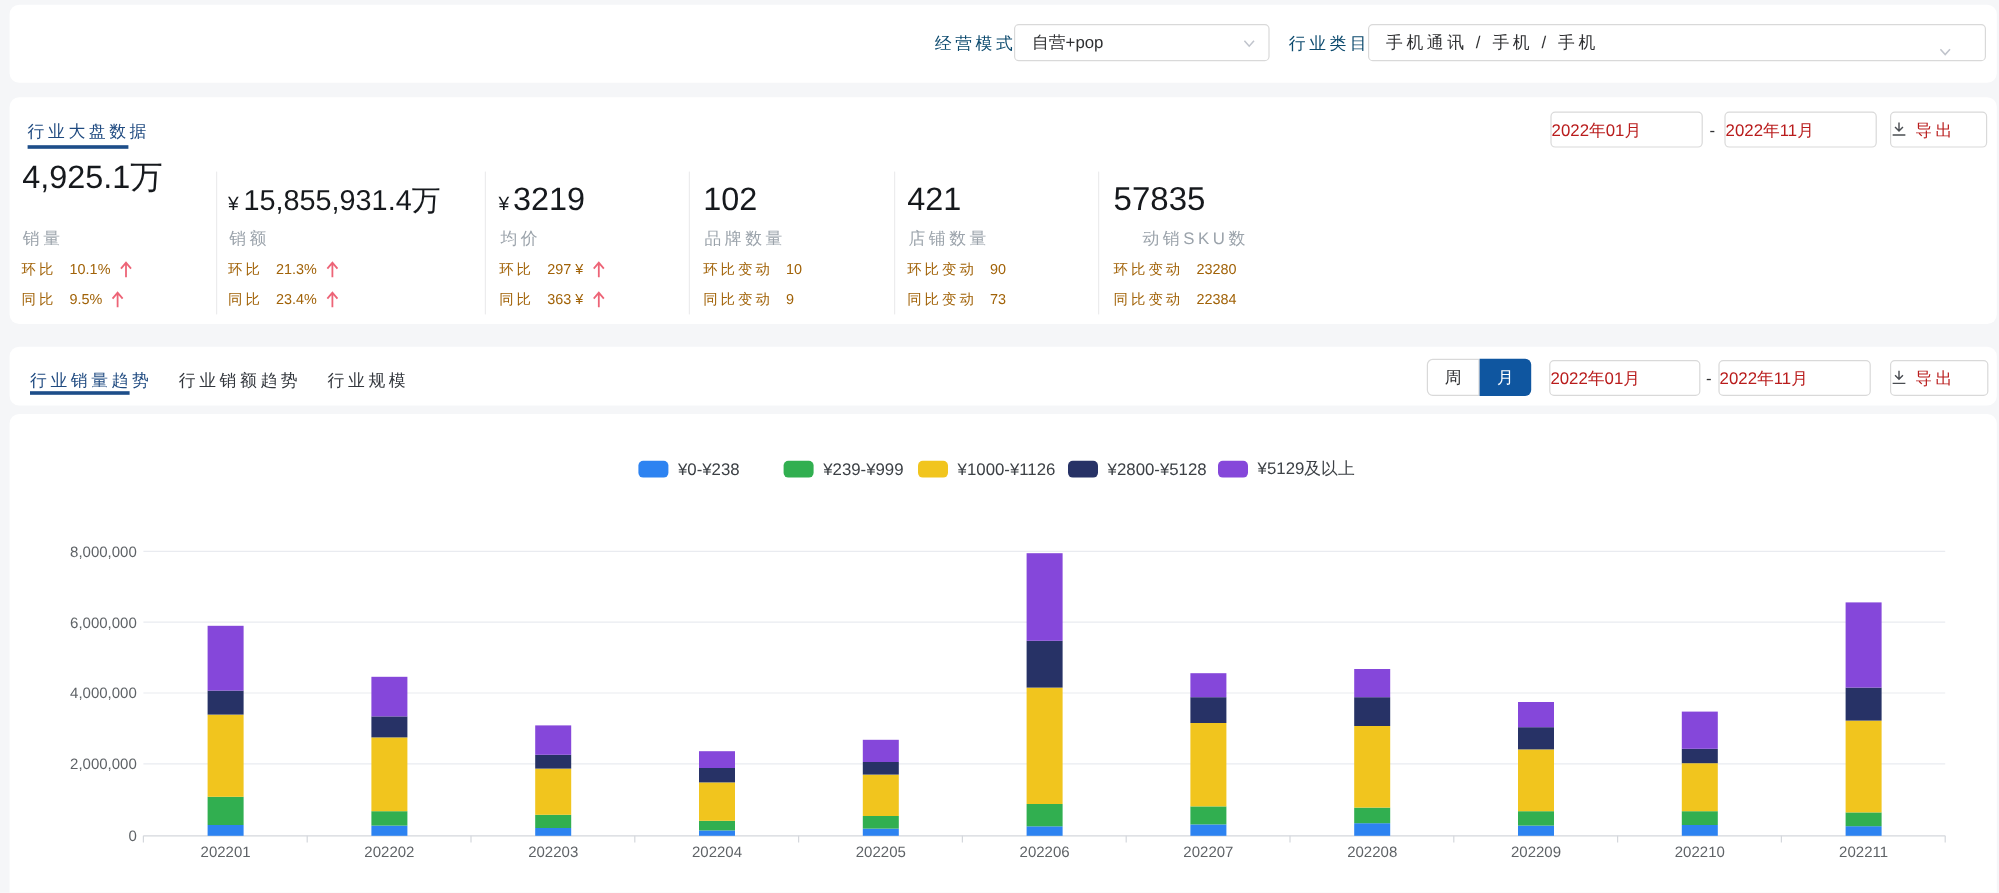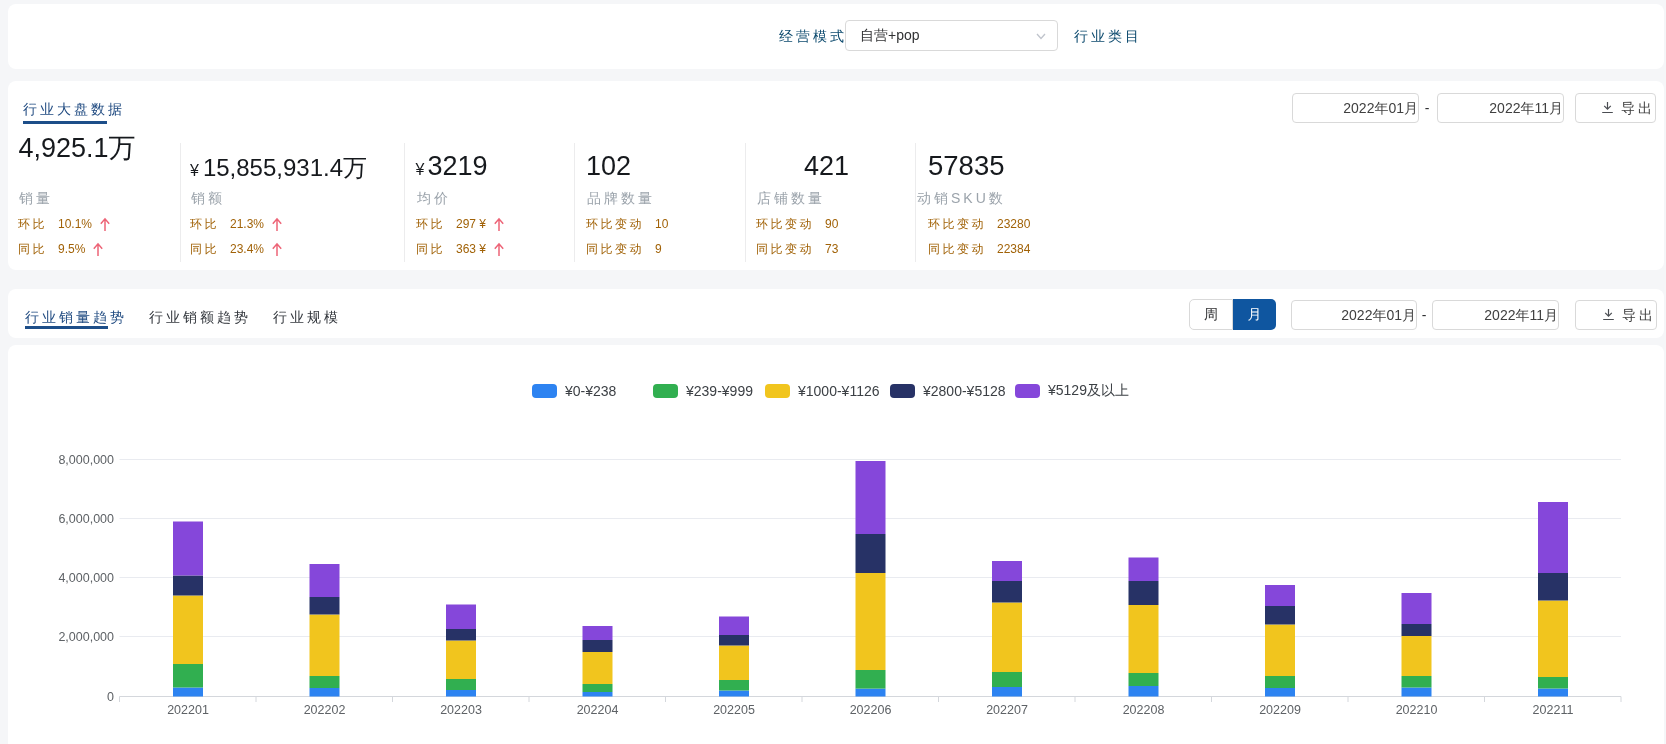--- a/index.html
+++ b/index.html
@@ -3,21 +3,21 @@
 *{margin:0;padding:0;box-sizing:border-box}
 body{font-family:"Liberation Sans",sans-serif;background:#fff}
 #page{position:relative;width:1666px;height:744px;background:#f5f6f8;overflow:hidden;font-size:14px;color:#303133}
 .card{position:absolute;left:8px;width:1656px;background:#fff;border-radius:8px}
 .lab{position:absolute;top:20px;height:32px;line-height:32px;font-size:14px;color:#0c4a6e}
 .sel{position:absolute;top:20px;height:31px;border:1px solid #d9d9d9;border-radius:4px;background:#fff;line-height:29px;padding-left:14px;font-size:14px;color:#303133}
 .sel>svg{position:absolute;right:10px;top:9px}
 .cjk{letter-spacing:3px}
 .hdr{position:absolute;left:23px;top:101px;font-size:14px;color:#1f4a80;letter-spacing:3px}
 .hdru{position:absolute;left:23px;top:121px;width:84px;height:3px;background:#1d4e89}
-.btn{position:absolute;height:30px;border:1px solid #d9d9d9;border-radius:4px;background:#fff;text-align:right;line-height:28px;font-size:14px;color:#404040}
+.btn{position:absolute;height:30px;border:1px solid #d9d9d9;border-radius:4px;background:#fff;text-align:left;line-height:28px;font-size:14px;color:#b91c1c}
 .bignum{position:absolute;color:#16191d;line-height:1;font-weight:400}
 .cjk32{letter-spacing:0}
 .yen{font-size:16px;letter-spacing:0}
 .slabel{position:absolute;top:190px;font-size:14px;color:#9ba3ab}
 .srow{position:absolute;font-size:12px;color:#a16207;display:flex;align-items:center;height:15px}
 .srow .cjk{letter-spacing:2.5px}
 .sval{margin-left:11px}
 .arr{margin-left:7px}
 .vdiv{position:absolute;top:143px;height:119px;width:1px;background:#ececed}
 .tab{position:absolute;top:309px;font-size:14px;color:#33373d;letter-spacing:3px}
@@ -31,20 +31,23 @@
 <div class="card" style="top:4px;height:65px"></div>
 <div class="card" style="top:81px;height:189px"></div>
 <div class="card" style="top:289px;height:49px"></div>
 <div class="card" style="top:345px;height:399px;border-radius:8px 8px 0 0"></div>
 
 <div class="lab cjk" style="left:779px">经营模式</div>
 <div class="sel" style="left:845px;width:213px">自营+pop<svg width="12" height="12" viewBox="0 0 12 12">
         <path d="M2 4 L6 8.5 L10 4" fill="none" stroke="#c0c4cc" stroke-width="1.3"></path>
       </svg></div>
 <div class="lab cjk" style="left:1074px">行业类目</div>
+<div class="sel" style="left:1140px;width:515px"><span class="cjk">手机通讯 / 手机 / 手机</span><span style="position:absolute;right:27px;top:9px;width:12px;height:12px"><svg width="12" height="12" viewBox="0 0 12 12">
+          <path d="M2 4 L6 8.5 L10 4" fill="none" stroke="#c0c4cc" stroke-width="1.3"></path>
+        </svg></span></div>
 
 <div class="hdr">行业大盘数据</div>
 <div class="hdru"></div>
 <div class="btn" style="left:1292px;top:93px;width:127px"><span class="cjk2">2022年01月</span></div>
 <div style="position:absolute;left:1422px;top:93px;width:10px;text-align:center;line-height:30px;color:#303133">-</div>
 <div class="btn" style="left:1437px;top:93px;width:127px">2022年11月</div>
 <div class="btn" style="left:1575px;top:93px;width:81px"><svg width="13" height="13" viewBox="0 0 13 13" style="margin-right:7px;position:relative;top:1px">
         <path d="M6.5 1 L6.5 7.5 M3.2 4.8 L6.5 8.1 L9.8 4.8 M1.2 11.5 L11.8 11.5" fill="none" stroke="#4a4d52" stroke-width="1.2"></path>
       </svg><span class="cjk">导出</span></div>
 
@@ -99,32 +102,32 @@
     <div class="bignum" style="left:586px;font-size:27px;top:153px;">102</div>
     <div class="slabel cjk" style="left:587px">品牌数量</div>
     <div class="srow" style="left:586px;top:216.5px">
       <span class="cjk">环比变动</span>
       <span class="sval">10</span>
     </div>
     <div class="srow" style="left:586px;top:241.5px">
       <span class="cjk">同比变动</span>
       <span class="sval">9</span>
     </div>
-    <div class="bignum" style="left:756px;font-size:27px;top:153px;margin-left:48px;">421</div>
+    <div class="bignum" style="left:756px;font-size:27px;top:153px;">421</div>
     <div class="slabel cjk" style="left:757px">店铺数量</div>
     <div class="srow" style="left:756px;top:216.5px">
       <span class="cjk">环比变动</span>
       <span class="sval">90</span>
     </div>
     <div class="srow" style="left:756px;top:241.5px">
       <span class="cjk">同比变动</span>
       <span class="sval">73</span>
     </div>
     <div class="bignum" style="left:928px;font-size:27.5px;top:151.5px;">57835</div>
-    <div class="slabel cjk" style="left:917px">动销SKU数</div>
+    <div class="slabel cjk" style="left:952px">动销SKU数</div>
     <div class="srow" style="left:928px;top:216.5px">
       <span class="cjk">环比变动</span>
       <span class="sval">23280</span>
     </div>
     <div class="srow" style="left:928px;top:241.5px">
       <span class="cjk">同比变动</span>
       <span class="sval">22384</span>
     </div>
 <div class="vdiv" style="left:180px"></div>
     <div class="vdiv" style="left:404px"></div>

